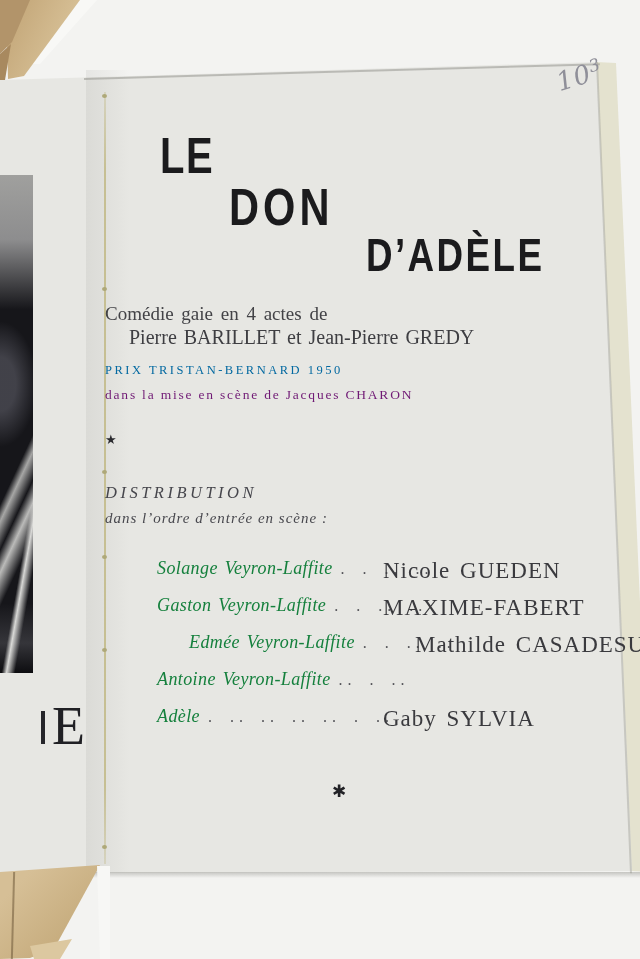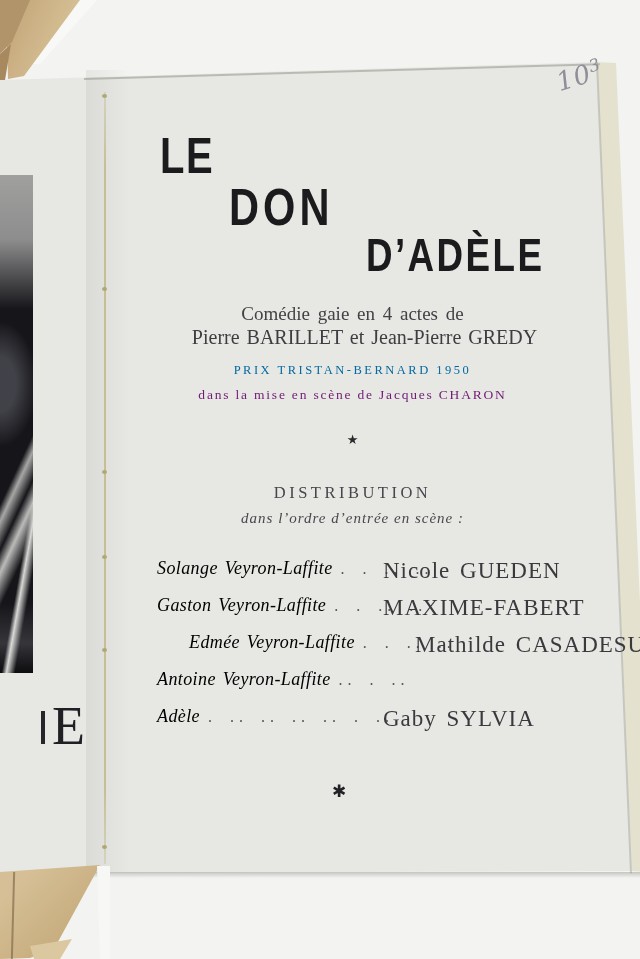--- a/index.html
+++ b/index.html
@@ -73,32 +73,32 @@
     clip-path:polygon(97px 6px,110px 6px,110px 99px,100px 99px);background:#f7f7f5;}
 
   
   .content{position:absolute;left:105px;top:0;width:495px;height:940px;color:var(--text);}
   .title-line{position:absolute;font-family:"Liberation Sans",sans-serif;font-weight:700;
     color:var(--ink);line-height:1;transform:scaleX(0.8);transform-origin:left top;white-space:nowrap;}
   .t1{left:55px;top:131px;font-size:50px;letter-spacing:2px;}
   .t2{left:124px;top:181px;font-size:52px;letter-spacing:5px;}
   .t3{left:261px;top:232px;font-size:46px;letter-spacing:3px;}
 
-  .center-line{position:absolute;left:0;width:100%;text-align:center;white-space:nowrap;}
+  .center-line{position:absolute;left:0;width:100%;white-space:nowrap;}
   .credit-genre{top:303px;font-size:19px;word-spacing:3px;color:#424246;}
   .credit-authors{top:326px;font-size:20px;word-spacing:2px;color:#3e3e42;padding-left:24px;}
   .credit-prize{top:363px;font-size:12.5px;letter-spacing:2.5px;color:#0369a1;}
   .credit-direction{top:387px;font-size:13.5px;letter-spacing:1.8px;color:#701a75;}
   .star-top{top:432px;font-size:13px;color:#2a2a2e;}
-  .dist-heading{top:483px;font-size:16.5px;letter-spacing:3.5px;color:#46464c;}
+  .dist-heading{top:483px;font-size:16.5px;font-style:italic;letter-spacing:3.5px;color:#46464c;}
   .dist-sub{top:510px;font-size:15px;font-style:italic;letter-spacing:1px;color:#48484e;}
 
   .cast{position:absolute;left:0;top:0;width:100%;}
   .cast-row{position:absolute;left:52px;right:0;height:24px;white-space:nowrap;}
-  .cast-role{font-style:italic;font-size:18px;color:#000000;letter-spacing:.4px;word-spacing:2px;}
+  .cast-role{font-style:italic;font-size:18px;color:#15803d;letter-spacing:.4px;word-spacing:2px;}
   .cast-dots{font-size:16px;color:#55555a;letter-spacing:5px;word-spacing:4px;margin-left:8px;}
   .cast-name{position:absolute;left:226px;top:0;font-size:23px;color:#3a3a3e;
     letter-spacing:1px;word-spacing:3px;}
   .r0{top:558px;} .r1{top:595px;} .r2{top:632px;margin-left:32px;} .r3{top:669px;} .r4{top:706px;}
 
   .star-bottom{position:absolute;left:227px;top:781px;font-size:17px;color:#222226;}
 
   
   .handwriting{position:absolute;left:556px;top:60px;transform:rotate(-17deg);
     color:var(--pencil);font-style:italic;font-family:"DejaVu Serif",serif;white-space:nowrap;}

